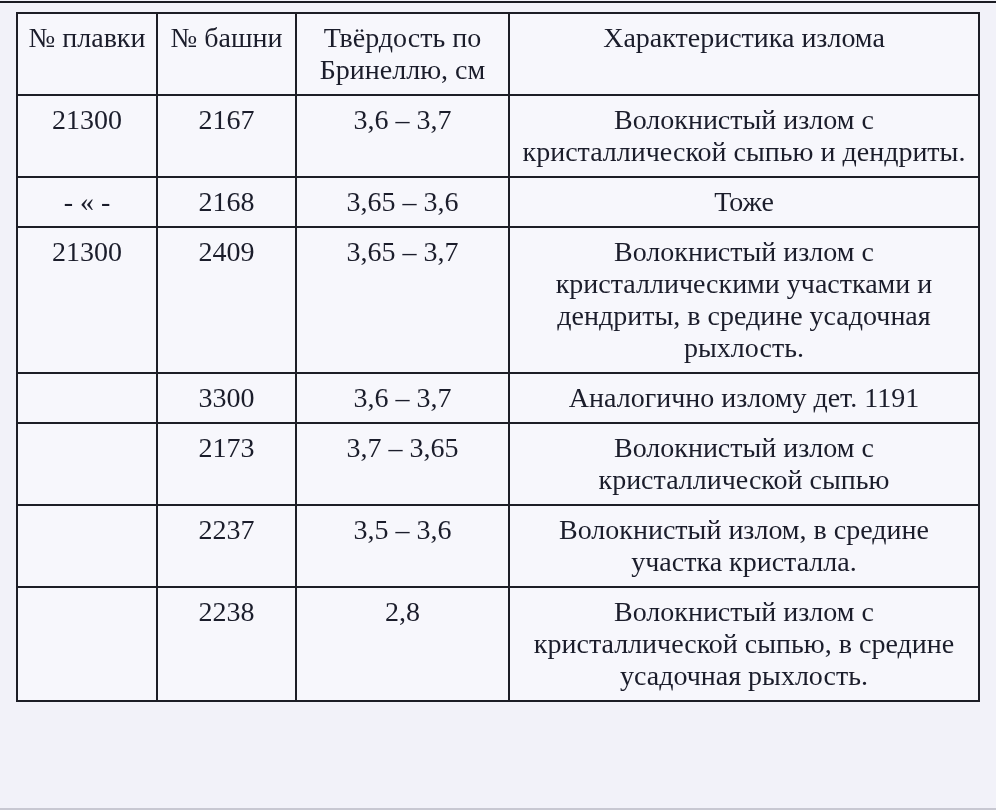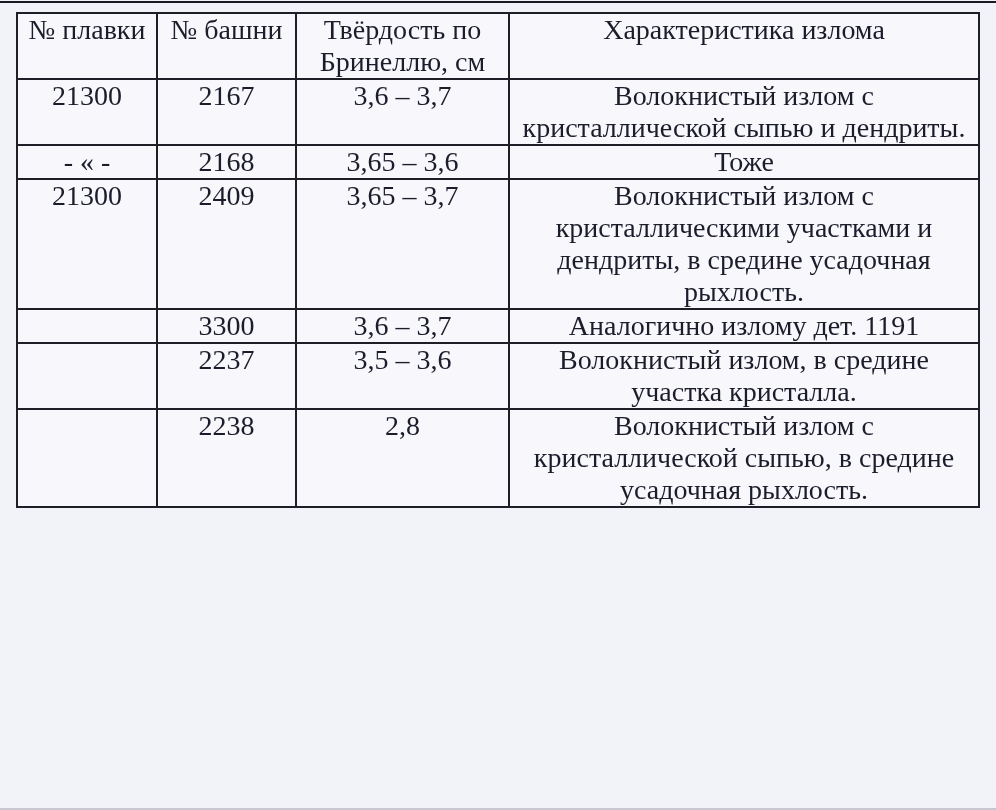--- a/index.html
+++ b/index.html
@@ -41,21 +41,21 @@
   table.report th,
   table.report td {
     border: 2px solid #1d1e26;
     background: #f7f7fc;
     color: #1b1d2b;
     font-size: 28px;
     line-height: 32px;
     font-weight: normal;
     text-align: center;
     vertical-align: top;
-    padding: 0 2px;
+    padding: 8px 2px;
     overflow: hidden;
   }
   tr.header-row {
     height: 64px;
   }
 </style>
 </head>
 <body>
 
 <div class="top-rule"></div>
@@ -95,20 +95,26 @@
       <td>Волокнистый излом с кристаллическими участками и дендриты, в средине усадочная рыхлость.</td>
     </tr>
     <tr>
       <td></td>
       <td>3300</td>
       <td>3,6 – 3,7</td>
       <td>Аналогично излому дет. 1191</td>
     </tr>
     <tr>
       <td></td>
+      <td>2173</td>
+      <td>3,7 – 3,65</td>
+      <td>Волокнистый излом с кристаллической сыпью</td>
+    </tr>
+    <tr>
+      <td></td>
       <td>2237</td>
       <td>3,5 – 3,6</td>
       <td>Волокнистый излом, в средине участка кристалла.</td>
     </tr>
     <tr>
       <td></td>
       <td>2238</td>
       <td>2,8</td>
       <td>Волокнистый излом с кристаллической сыпью, в средине усадочная рыхлость.</td>
     </tr>

